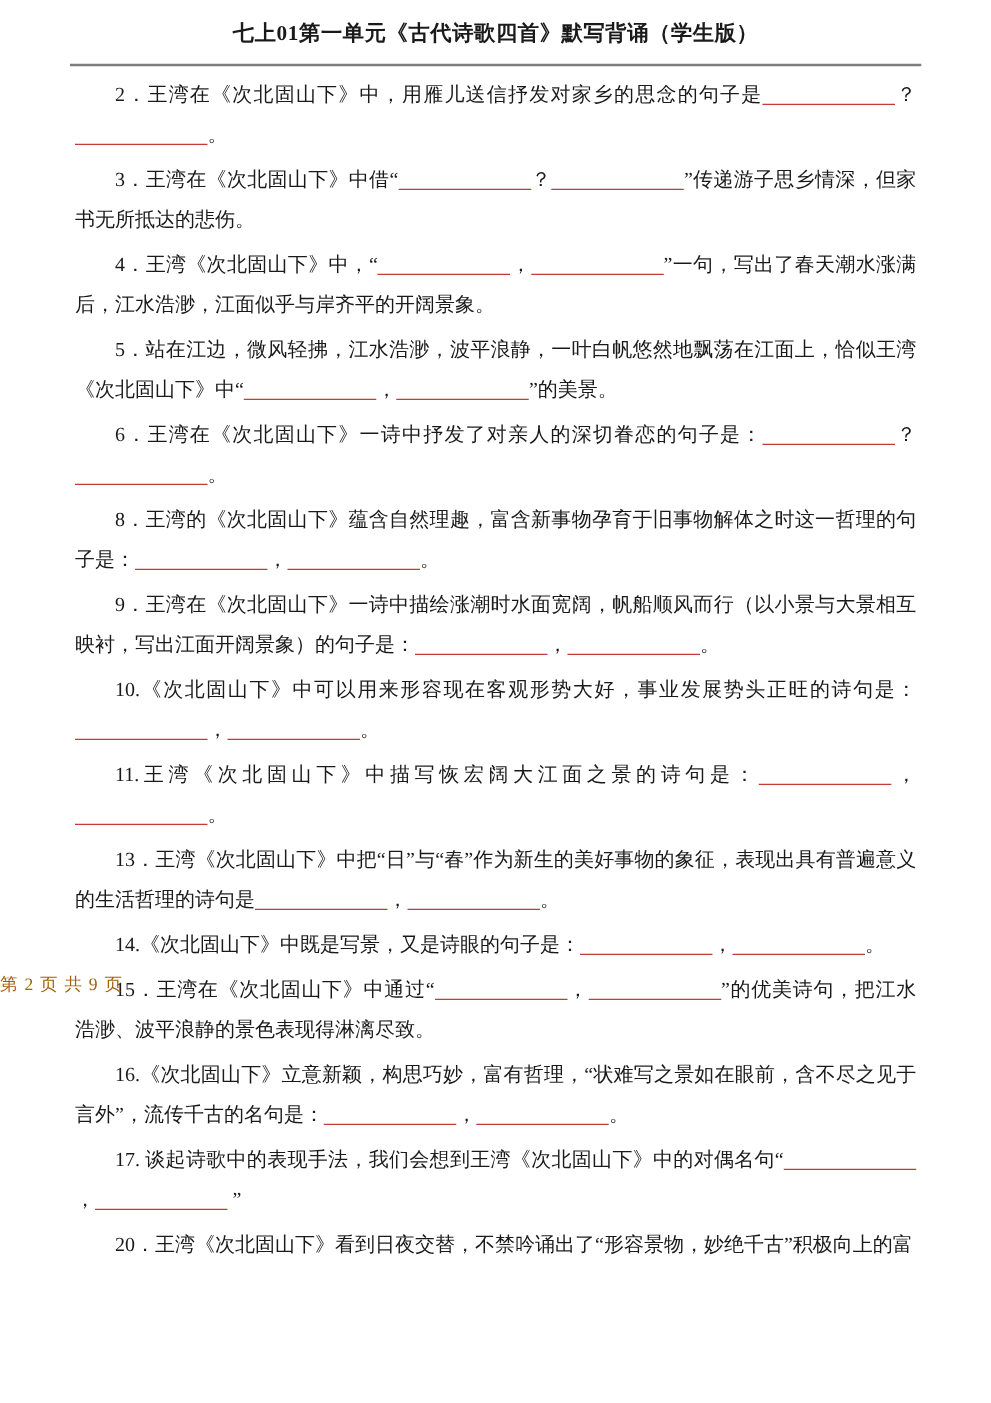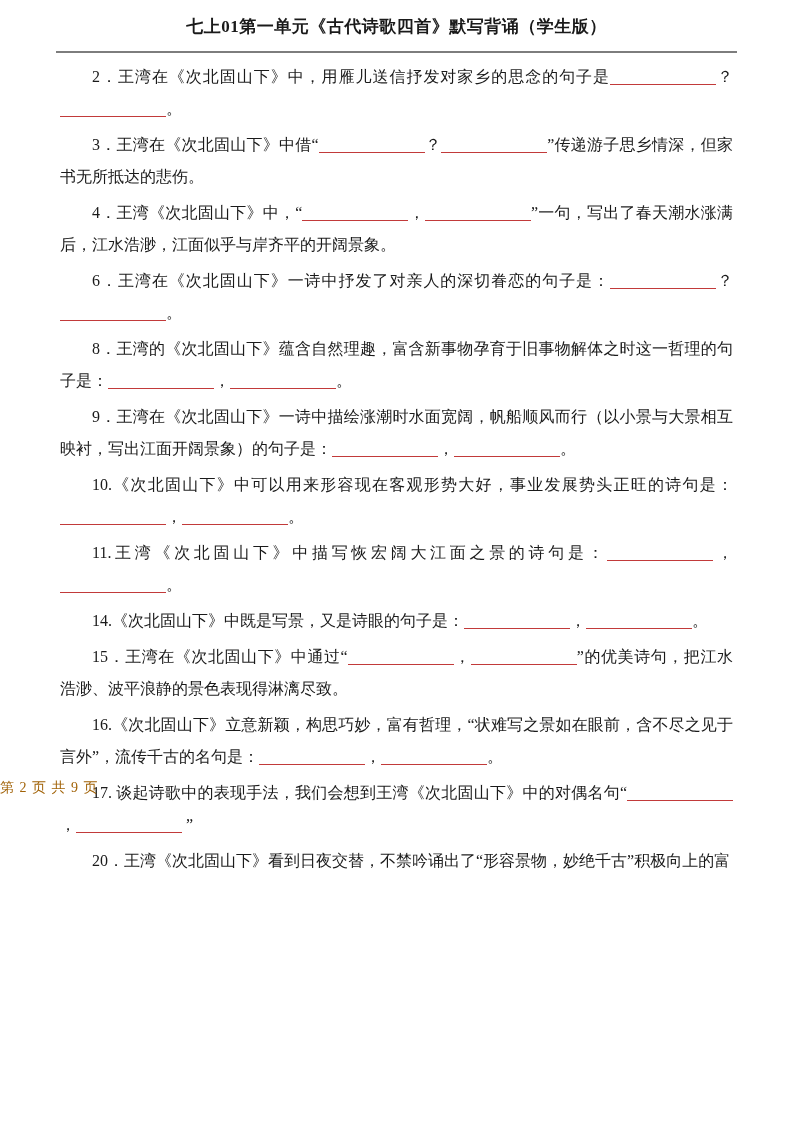--- a/index.html
+++ b/index.html
@@ -58,25 +58,27 @@
 </head>
 <body>
 
 <div class="page">
   <div class="content">
     <h1 class="doc-title">七上01第一单元《古代诗歌四首》默写背诵（学生版）</h1>
     <div class="question-list">
         <p class="question">2．王湾在《次北固山下》中，用雁儿送信抒发对家乡的思念的句子是<span class="blank"></span>？<span class="blank"></span>。</p>
         <p class="question">3．王湾在《次北固山下》中借“<span class="blank"></span>？<span class="blank"></span>”传递游子思乡情深，但家书无所抵达的悲伤。</p>
         <p class="question">4．王湾《次北固山下》中，“<span class="blank"></span>，<span class="blank"></span>”一句，写出了春天潮水涨满后，江水浩渺，江面似乎与岸齐平的开阔景象。</p>
+        <p class="question">5．站在江边，微风轻拂，江水浩渺，波平浪静，一叶白帆悠然地飘荡在江面上，恰似王湾《次北固山下》中“<span class="blank"></span>，<span class="blank"></span>”的美景。</p>
         <p class="question">6．王湾在《次北固山下》一诗中抒发了对亲人的深切眷恋的句子是：<span class="blank"></span>？<span class="blank"></span>。</p>
         <p class="question">8．王湾的《次北固山下》蕴含自然理趣，富含新事物孕育于旧事物解体之时这一哲理的句子是：<span class="blank"></span>，<span class="blank"></span>。</p>
         <p class="question">9．王湾在《次北固山下》一诗中描绘涨潮时水面宽阔，帆船顺风而行（以小景与大景相互映衬，写出江面开阔景象）的句子是：<span class="blank"></span>，<span class="blank"></span>。</p>
         <p class="question">10.《次北固山下》中可以用来形容现在客观形势大好，事业发展势头正旺的诗句是：<span class="blank"></span>，<span class="blank"></span>。</p>
         <p class="question">11.王湾《次北固山下》中描写恢宏阔大江面之景的诗句是：<span class="blank"></span>，<span class="blank"></span>。</p>
+        <p class="question">13．王湾《次北固山下》中把“日”与“春”作为新生的美好事物的象征，表现出具有普遍意义的生活哲理的诗句是<span class="blank"></span>，<span class="blank"></span>。</p>
         <p class="question">14.《次北固山下》中既是写景，又是诗眼的句子是：<span class="blank"></span>，<span class="blank"></span>。</p>
         <p class="question">15．王湾在《次北固山下》中通过“<span class="blank"></span>，<span class="blank"></span>”的优美诗句，把江水浩渺、波平浪静的景色表现得淋漓尽致。</p>
         <p class="question">16.《次北固山下》立意新颖，构思巧妙，富有哲理，“状难写之景如在眼前，含不尽之见于言外”，流传千古的名句是：<span class="blank"></span>，<span class="blank"></span>。</p>
         <p class="question">17. 谈起诗歌中的表现手法，我们会想到王湾《次北固山下》中的对偶名句“<span class="blank"></span>，<span class="blank"></span> ”</p>
         <p class="question">20．王湾《次北固山下》看到日夜交替，不禁吟诵出了“形容景物，妙绝千古”积极向上的富</p>
       </div>
   </div>
   <div class="page-footer">第 2 页 共 9 页</div>
 </div>
 

